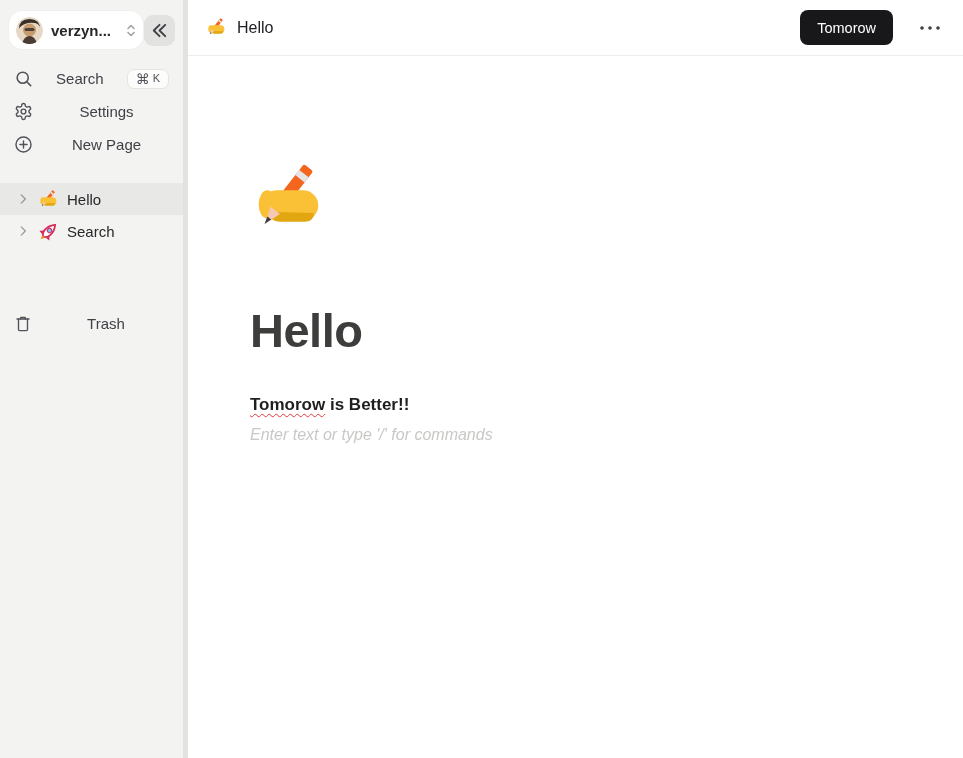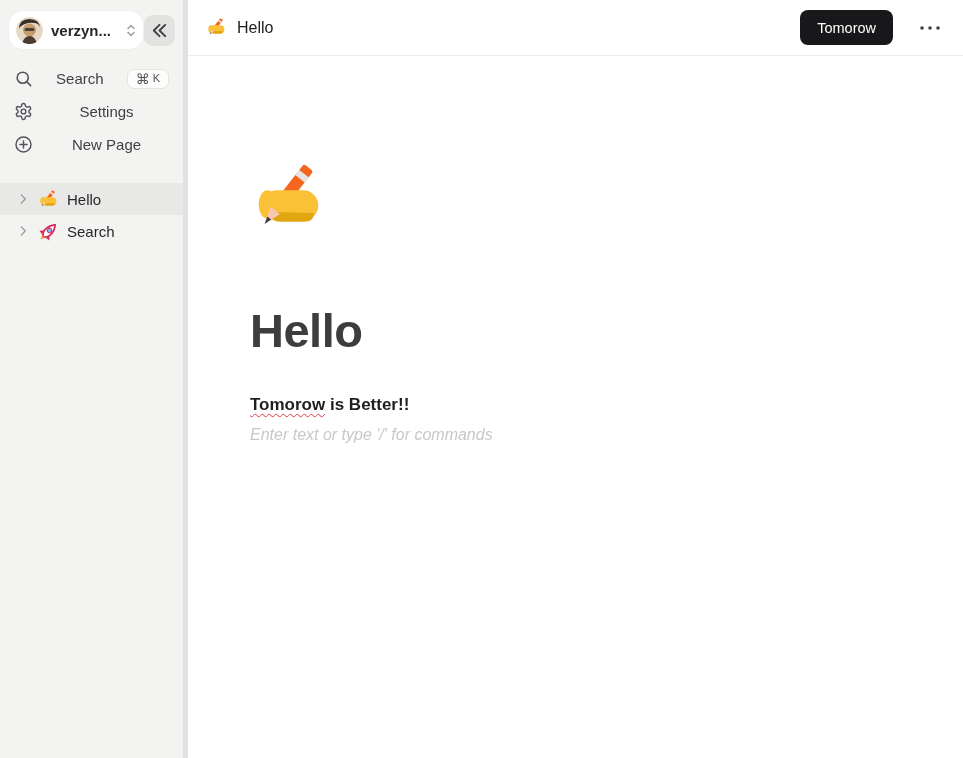--- a/index.html
+++ b/index.html
@@ -215,20 +215,30 @@
       </span>
       <span class="tree-emoji">
         <svg width="21" height="21" viewBox="0 0 72 72">
             <use href="#rocket"></use>
           </svg>
       </span>
       <span>Search</span>
     </div>
   </div>
 
+  <div class="nav-item trash-item">
+    <span>
+      <svg width="18" height="19" viewBox="0 0 24 24" fill="none" stroke="#52525b" stroke-width="1.8" stroke-linecap="round" stroke-linejoin="round">
+        <path d="M4 6h16"></path>
+          <path d="M9 6V4h6v2"></path>
+          <path d="M6 6v14a1.5 1.5 0 0 0 1.5 1.5h9A1.5 1.5 0 0 0 18 20V6"></path>
+      </svg>
+    </span>
+    <span class="label">Trash</span>
+  </div>
 </aside>
 
 <div class="divider"></div>
 
 <main class="main">
   <header class="topbar">
     <div class="topbar-left">
       <span class="topbar-emoji">
         <svg width="21" height="21" viewBox="0 0 72 72">
             <use href="#writing-hand"></use>

